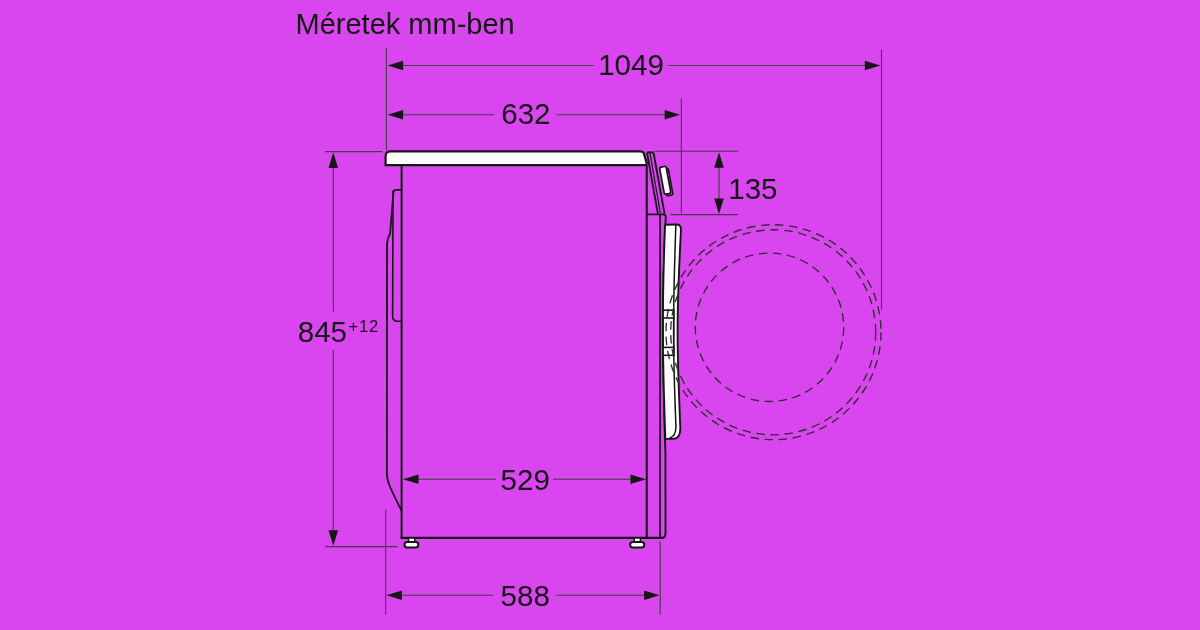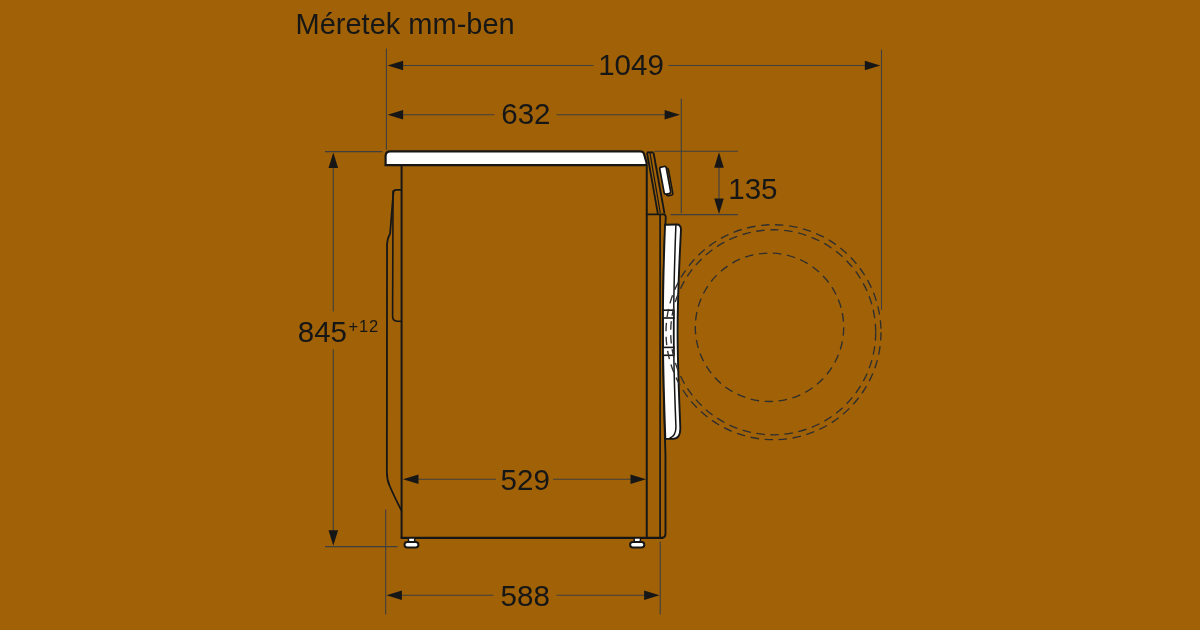--- a/index.html
+++ b/index.html
@@ -1,16 +1,16 @@
 <!DOCTYPE html>
 <html><head>
 <meta charset="utf-8">
 <style>
   html,body{margin:0;padding:0;background:#ffffff;}
-  .page{position:relative;width:1200px;height:630px;background:#a16207;overflow:hidden;}
+  .page{position:relative;width:1200px;height:630px;background:#d946ef;overflow:hidden;}
   svg{display:block;}
   text{font-family:"Liberation Sans",sans-serif;fill:#161616;}
 </style>
 </head>
 <body>
 <div class="page">
 <svg width="1200" height="630" viewBox="0 0 1200 630">
 
   <g>
     <text x="295.5" y="33.6" font-size="29">Méretek mm-ben</text>

